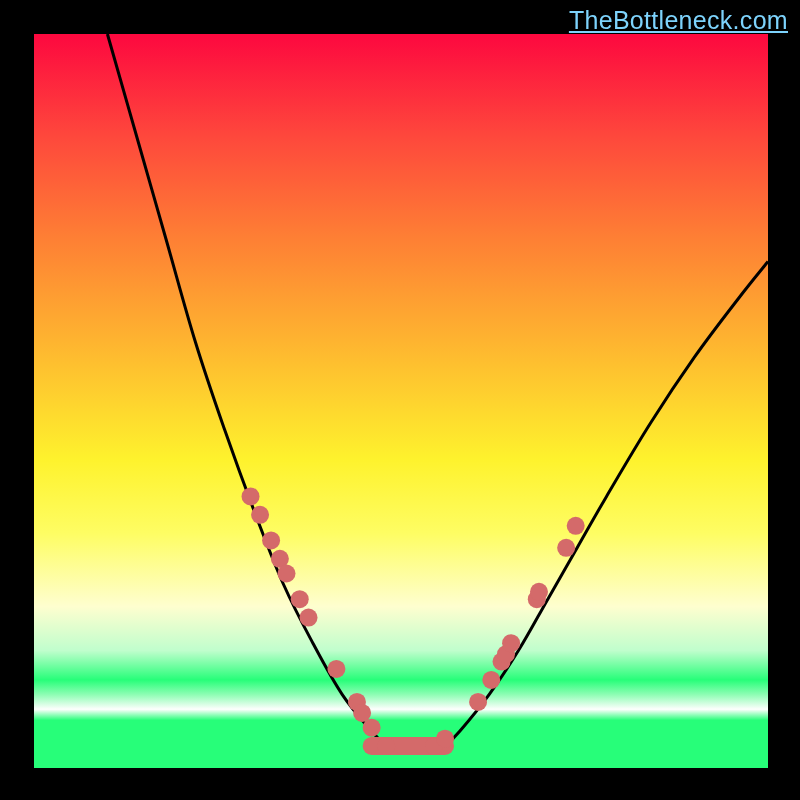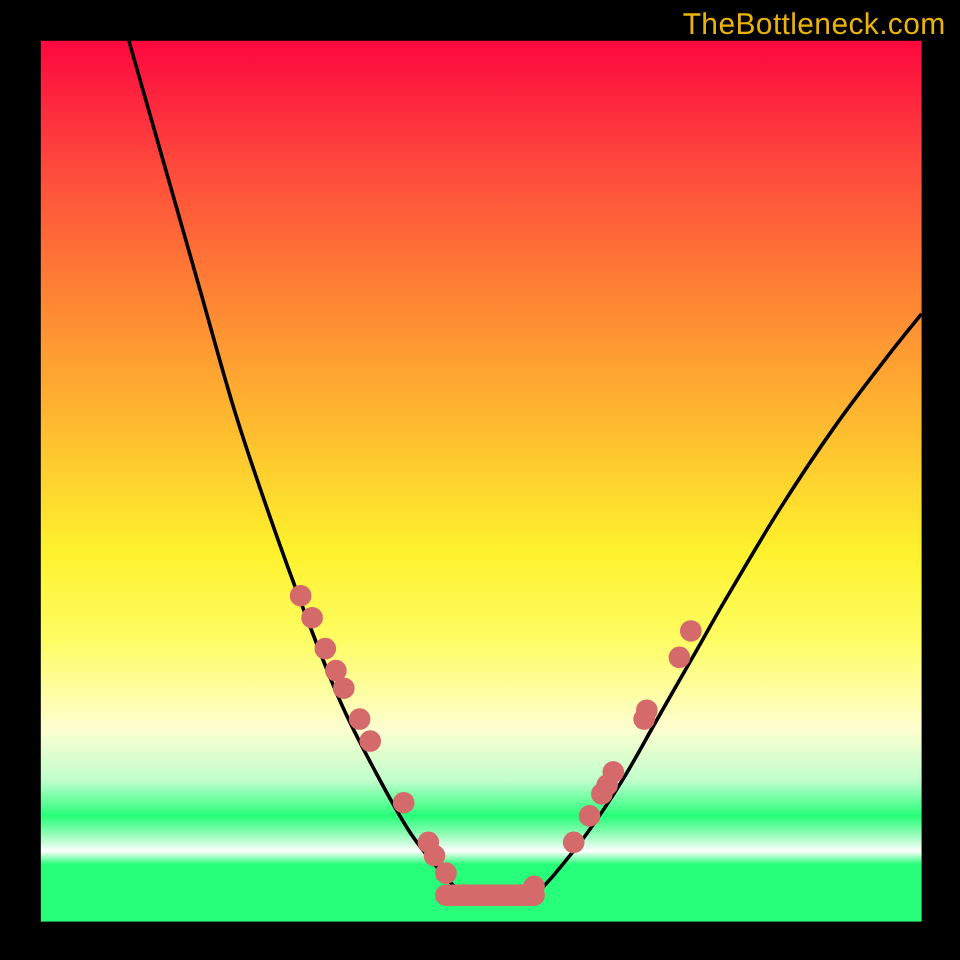--- a/index.html
+++ b/index.html
@@ -38,24 +38,25 @@
       #27fe79 93.5%,
       #27fe79 100%
     );
   }
   .watermark {
     position: absolute;
     top: 6px;
     right: 12px;
     font-family: Arial, Helvetica, sans-serif;
     font-size: 25px;
-    color: #eab308;
+    color: #7dd3fc;
     font-weight: 500;
     letter-spacing: 0.3px;
     user-select: none;
+    text-decoration: underline;
   }
   svg.curve {
     position: absolute;
     left: 0;
     top: 0;
     width: 734px;
     height: 734px;
     overflow: visible;
   }
 </style>

